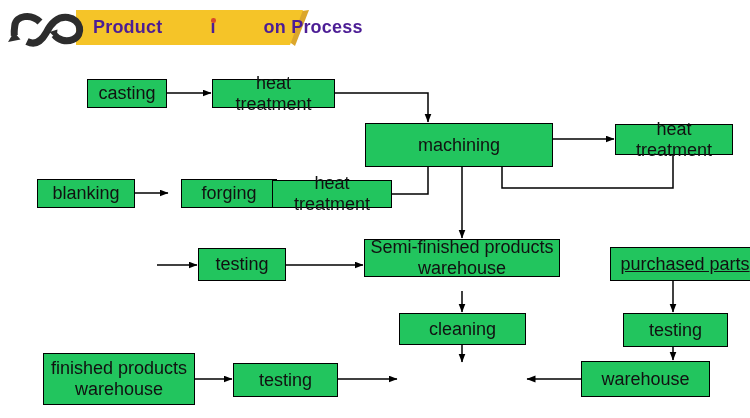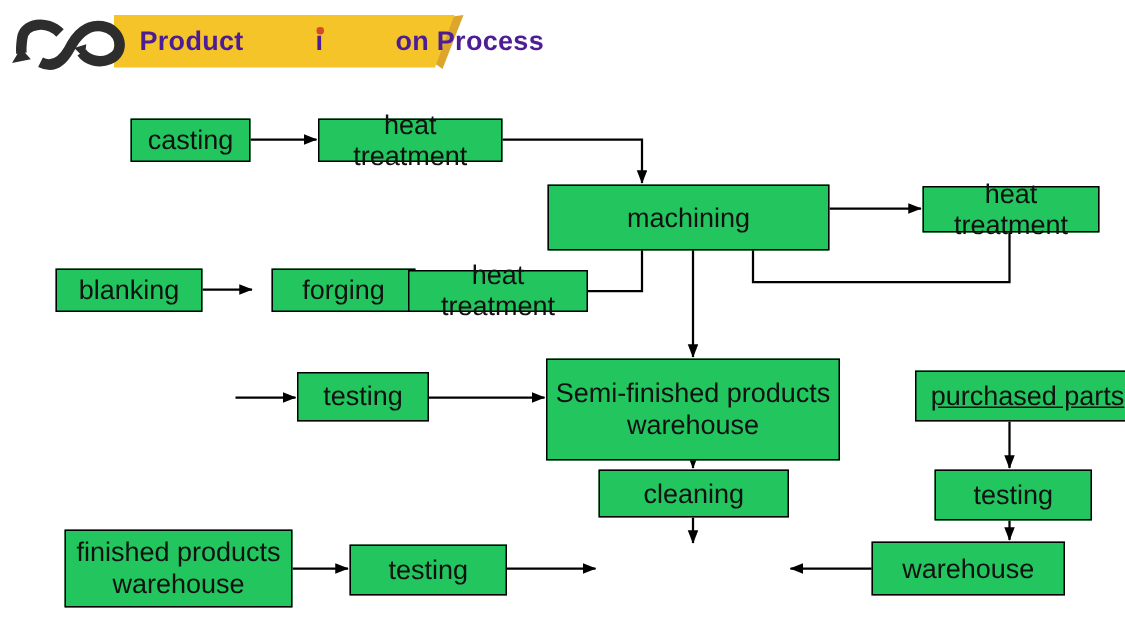--- a/index.html
+++ b/index.html
@@ -82,21 +82,21 @@
   </svg>
 
   <div class="node" style="left:87px;top:79px;width:80px;height:29px;">casting</div>
   <div class="node" style="left:212px;top:79px;width:123px;height:29px;">heat treatment</div>
   <div class="node" style="left:365px;top:123px;width:188px;height:44px;">machining</div>
   <div class="node" style="left:615px;top:124px;width:118px;height:31px;">heat treatment</div>
   <div class="node" style="left:37px;top:179px;width:98px;height:29px;">blanking</div>
   <div class="node" style="left:169px;top:179px;width:96px;height:29px;margin-left:12px;">forging</div>
   <div class="node" style="left:272px;top:180px;width:120px;height:28px;">heat treatment</div>
   <div class="node" style="left:198px;top:248px;width:88px;height:33px;">testing</div>
-  <div class="node" style="left:364px;top:239px;width:196px;height:68px;">Semi-finished products warehouse</div>
+  <div class="node" style="left:364px;top:239px;width:196px;height:38px;">Semi-finished products warehouse</div>
   <div class="node" style="left:610px;top:247px;width:150px;height:34px;text-decoration:underline;">purchased parts</div>
   <div class="node" style="left:623px;top:313px;width:105px;height:34px;">testing</div>
   <div class="node" style="left:43px;top:353px;width:152px;height:52px;">finished products warehouse</div>
   <div class="node" style="left:399px;top:313px;width:127px;height:32px;">cleaning</div>
   <div class="node" style="left:233px;top:363px;width:105px;height:34px;">testing</div>
   <div class="node" style="left:581px;top:361px;width:129px;height:36px;">warehouse</div>
 
 </div>
 
 </body></html>

